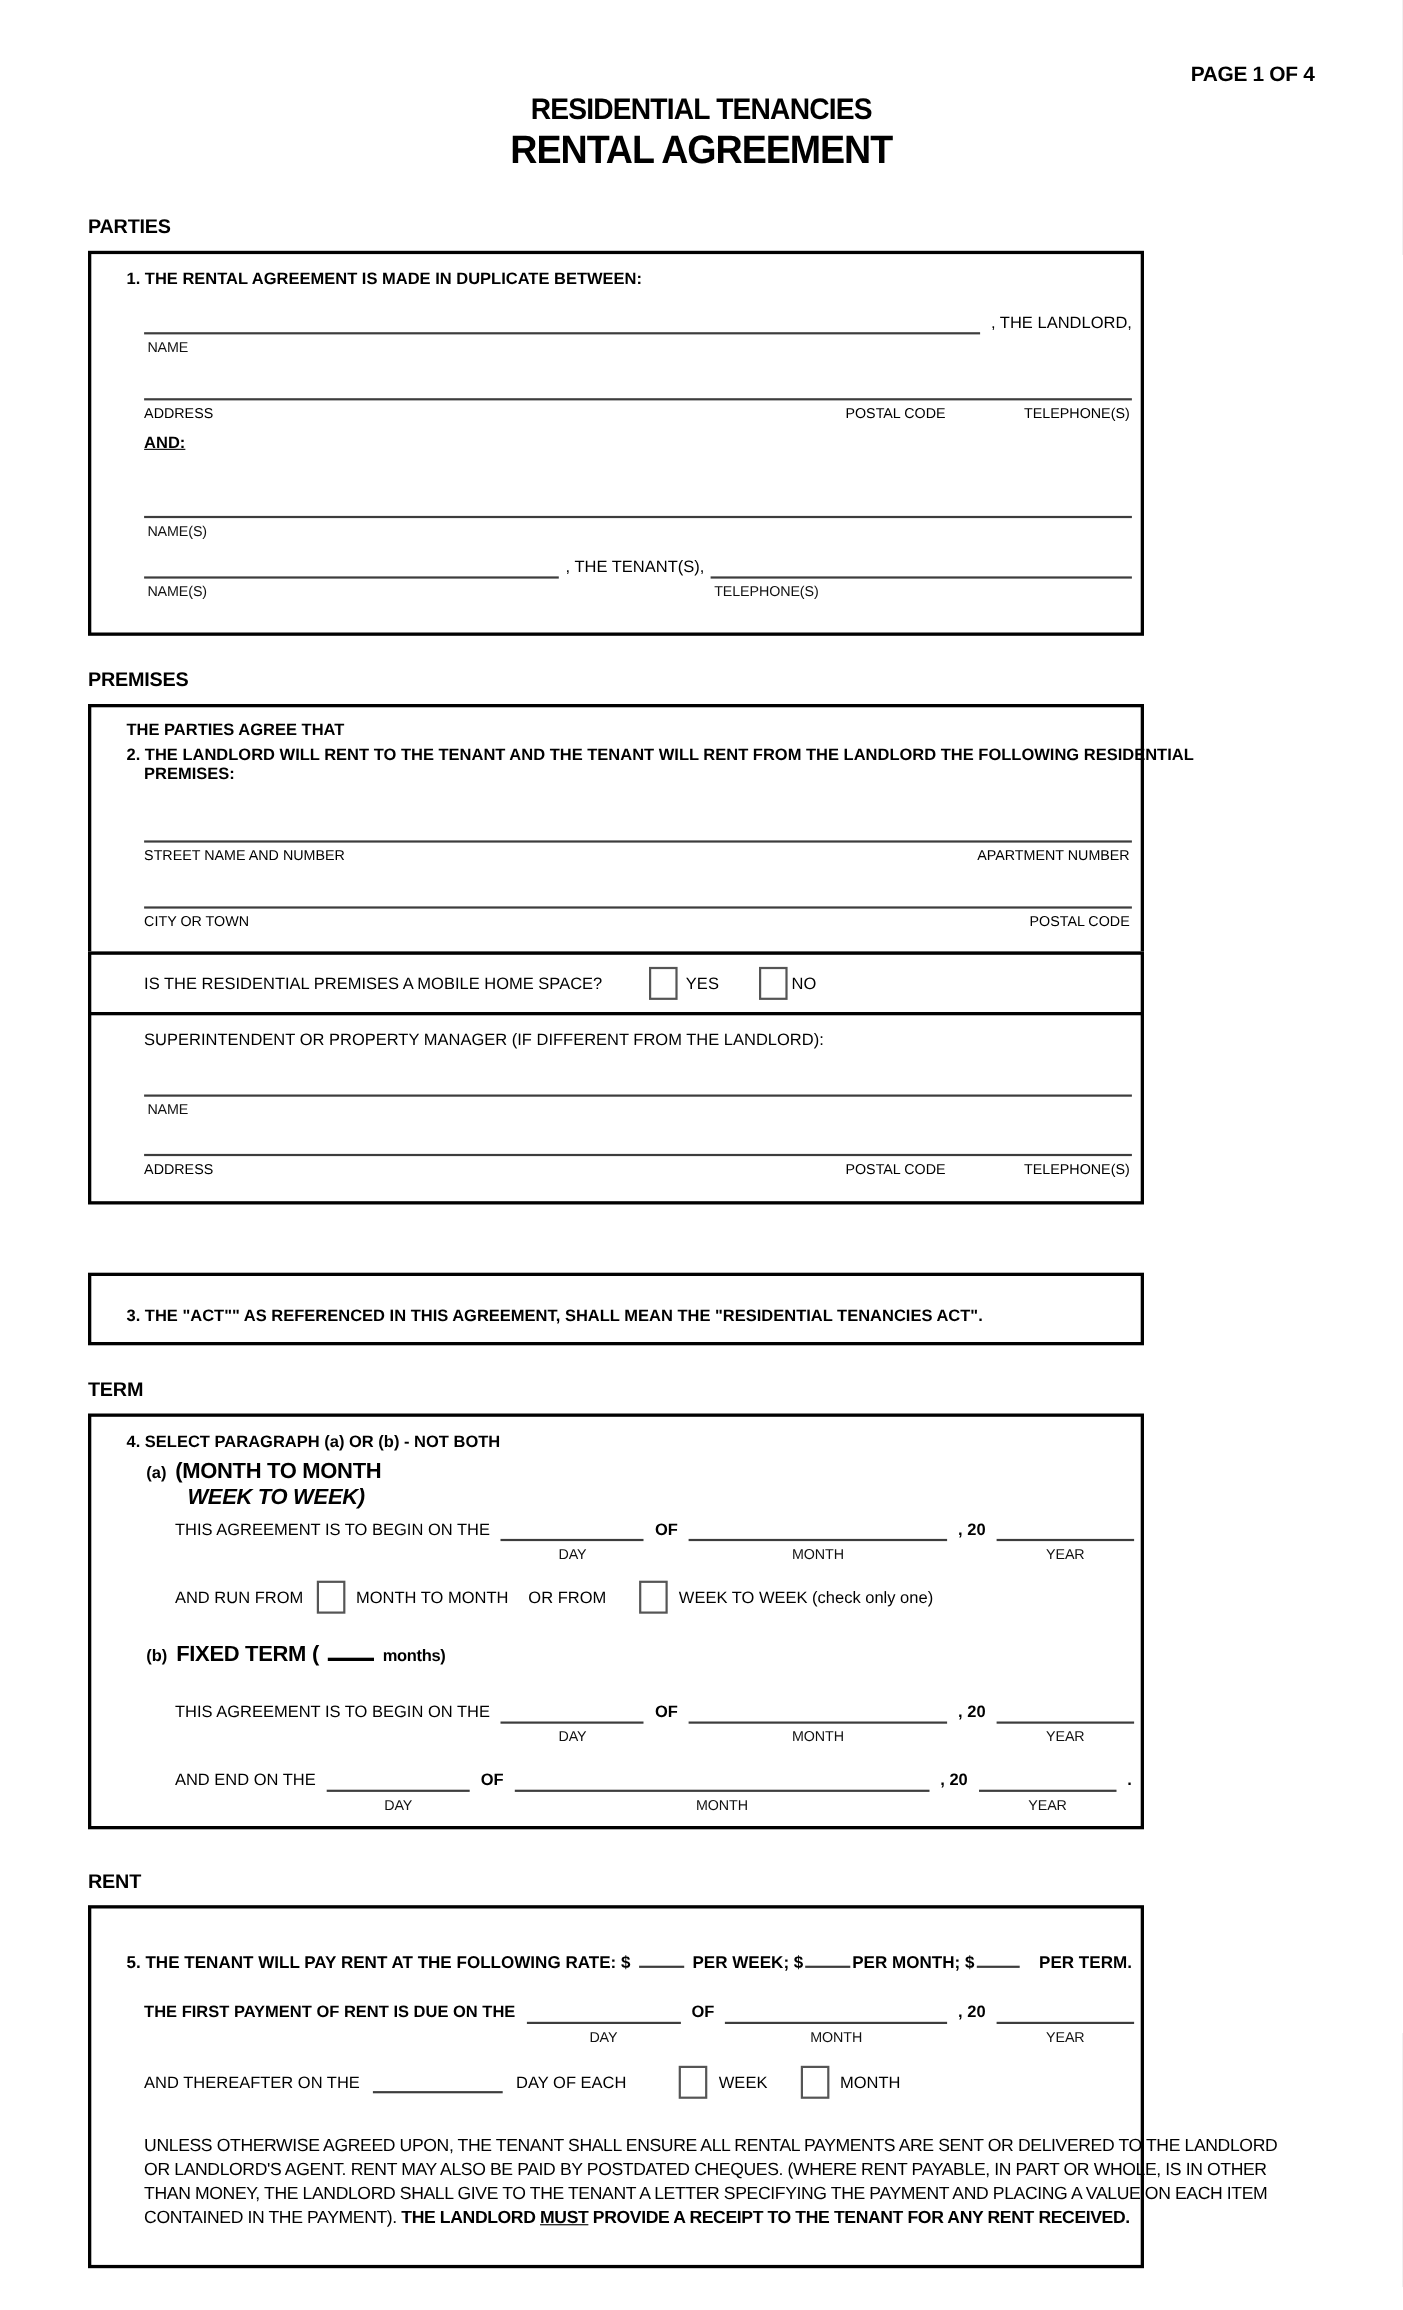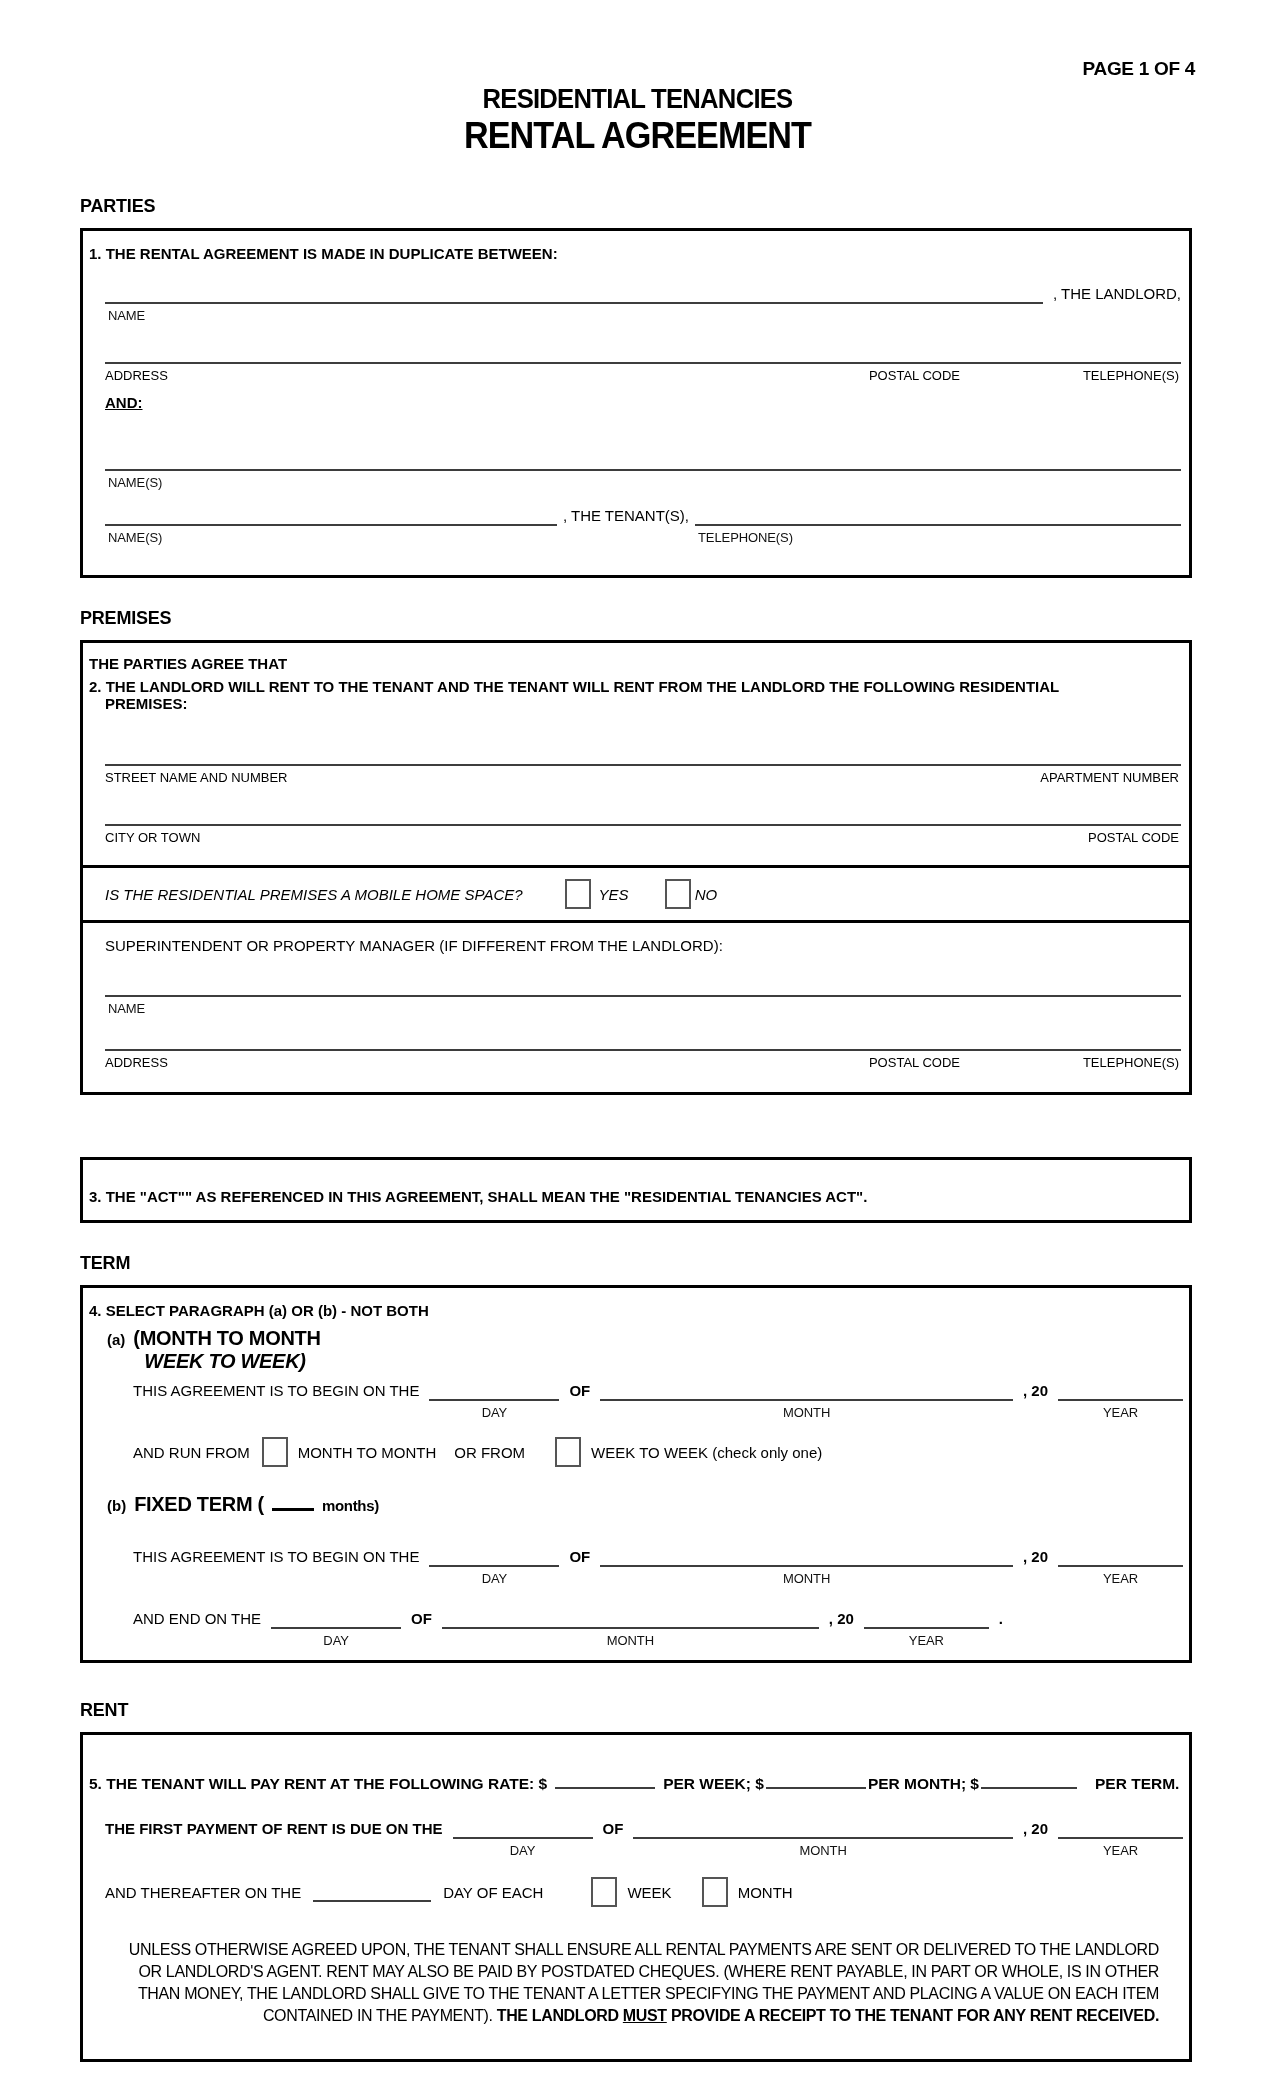--- a/index.html
+++ b/index.html
@@ -18,22 +18,22 @@
     font-size:19px; font-weight:700; letter-spacing:-0.3px;
   }
   .titleblock { position:absolute; top:84px; left:0; width:1275px; text-align:center; }
   .title1 { font-size:27px; font-weight:700; letter-spacing:-0.8px; transform:scaleX(0.95); }
   .title2 { font-size:36px; font-weight:700; letter-spacing:-1px; transform:scaleX(0.95); }
   .sechead {
     position:absolute; left:80px;
     font-size:18px; font-weight:700; letter-spacing:-0.2px;
   }
   .formbox {
-    position:absolute; left:80px; width:1112px;
-    border:3px solid #000; background:#fff;
+    position:absolute; left:80px; width:960px;
+    border:3px solid #000; background:#fff;padding-left:26px;
   }
   .nw { white-space:nowrap; }
   .clause { font-weight:700; font-size:15px; margin-left:6px; white-space:nowrap; }
   .plain { font-weight:400; font-size:15px; white-space:nowrap; }
   .sublabel { font-size:13px; letter-spacing:-0.1px; color:#111; }
   
   .dl { display:flex; align-items:flex-end; height:44px; font-size:15px; white-space:nowrap; }
   .dl .t { padding-bottom:24px; }
   .dl .t.b { font-weight:700; }
   .dl .f { display:flex; flex-direction:column; justify-content:flex-end; margin:0 10px; }
@@ -132,21 +132,21 @@
         <span class="line"></span>
         <div class="lbls">
           <span>CITY OR TOWN</span>
           <span class="right">POSTAL CODE</span>
         </div>
       </div>
     </div>
   </div>
 
   <div class="formbox" style="top:865px; height:58px;">
-    <div class="cbrow" style="height:100%; margin-left:22px;font-style:italic;">
+    <div class="cbrow" style="height:100%; margin-left:22px;">
       <span>IS THE RESIDENTIAL PREMISES A MOBILE HOME SPACE?</span>
       <span class="cb" style="margin-left:42px;"></span>
       <span style="margin-left:8px;">YES</span>
       <span class="cb" style="margin-left:36px;"></span>
       <span style="margin-left:4px;">NO</span>
     </div>
   </div>
 
   <div class="formbox" style="top:920px; height:175px;">
     <div class="plain" style="margin:14px 0 0 22px;">SUPERINTENDENT OR PROPERTY MANAGER (IF DIFFERENT FROM THE LANDLORD):</div>

